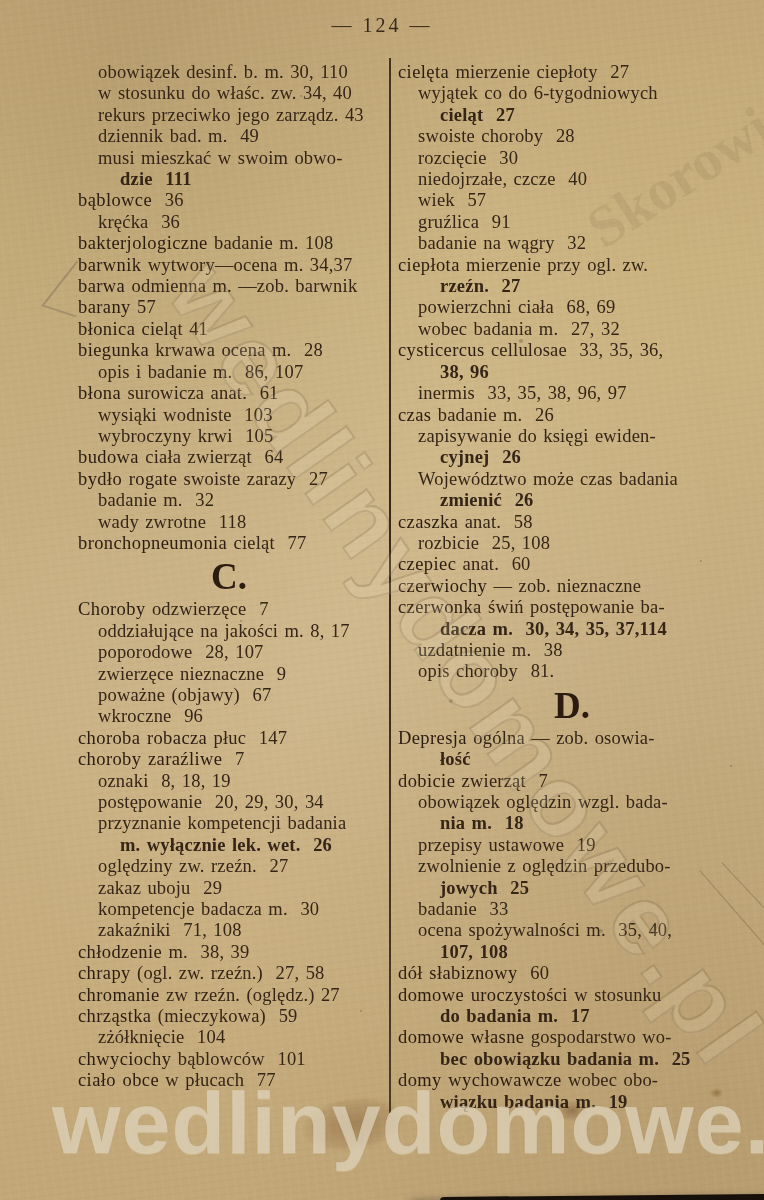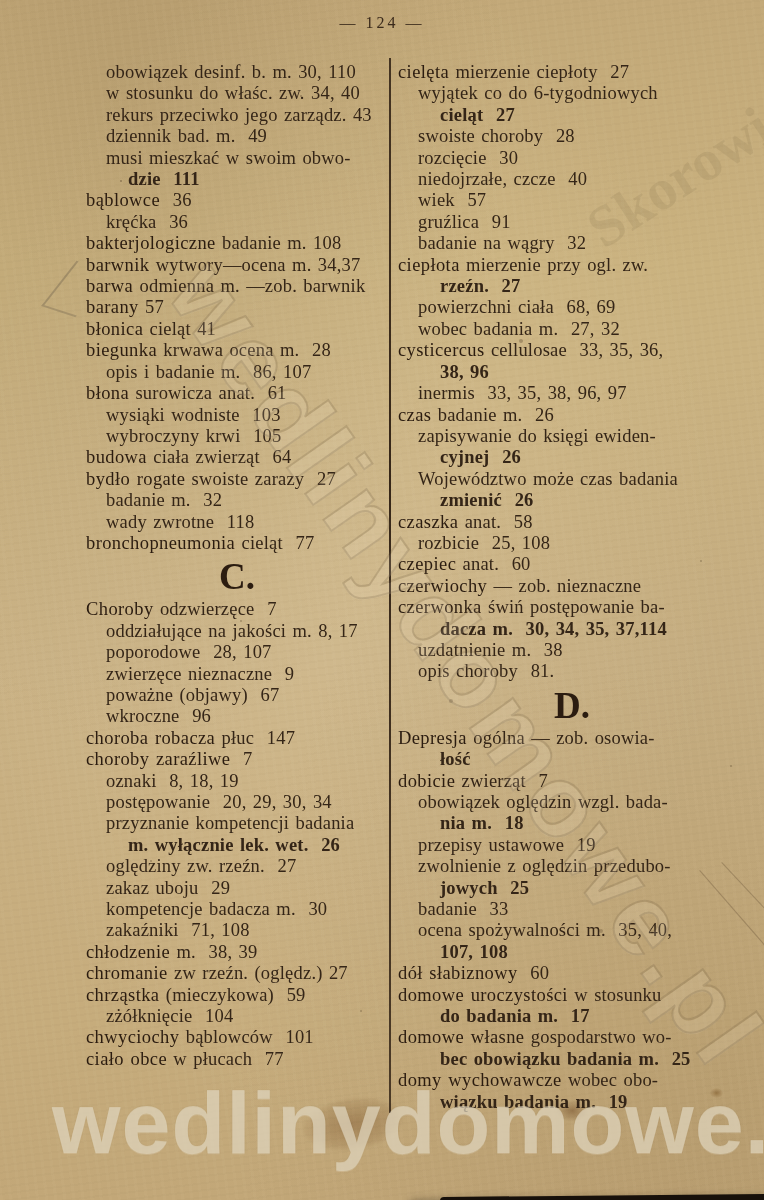--- a/index.html
+++ b/index.html
@@ -15,28 +15,28 @@
     color:var(--ink);
   }
   .texture{
     position:absolute;inset:0;pointer-events:none;opacity:.5;
     background:
       repeating-linear-gradient(83deg, rgba(255,245,220,0.05) 0 3px, transparent 3px 9px),
       repeating-linear-gradient(-7deg, rgba(90,70,45,0.05) 0 2px, transparent 2px 7px);
   }
   .header{
     position:absolute;top:14px;left:0;width:764px;text-align:center;
-    font-size:16px;letter-spacing:3px;color:#3a2a1b;
+    font-size:20px;letter-spacing:3px;color:#3a2a1b;
   }
   .divider{
     position:absolute;left:389px;top:58px;width:2px;height:1055px;
     background:linear-gradient(180deg,rgba(46,31,18,.85) 0%,rgba(46,31,18,.95) 40%,rgba(46,31,18,.8) 100%);
   }
   .col{position:absolute;top:62px;}
-  .col-left{left:86px;width:302px;}
+  .col-left{left:78px;width:302px;}
   .col-right{left:398px;width:348px;}
   .line{
     white-space:pre;font-size:18.5px;line-height:21.4px;
     letter-spacing:.2px;word-spacing:1.5px;color:var(--ink);
   }
   .indent0{padding-left:0;}
   .indent1{padding-left:20px;}
   .indent2{padding-left:42px;font-weight:bold;}
   .hw{font-weight:normal;letter-spacing:.4px;color:#2b1c10;}
   .section-heading{
@@ -152,20 +152,21 @@
       <div class="line indent0"><span class="hw">choroby zaraźliwe</span><span>  7</span></div>
       <div class="line indent1"><span>oznaki  8, 18, 19</span></div>
       <div class="line indent1"><span>postępowanie  20, 29, 30, 34</span></div>
       <div class="line indent1"><span>przyznanie kompetencji badania</span></div>
       <div class="line indent2"><span>m. wyłącznie lek. wet.  26</span></div>
       <div class="line indent1"><span>oględziny zw. rzeźn.  27</span></div>
       <div class="line indent1"><span>zakaz uboju  29</span></div>
       <div class="line indent1"><span>kompetencje badacza m.  30</span></div>
       <div class="line indent1"><span>zakaźniki  71, 108</span></div>
       <div class="line indent0"><span class="hw">chłodzenie</span><span> m.  38, 39</span></div>
+      <div class="line indent0"><span class="hw">chrapy</span><span> (ogl. zw. rzeźn.)  27, 58</span></div>
       <div class="line indent0"><span class="hw">chromanie</span><span> zw rzeźn. (oględz.) 27</span></div>
       <div class="line indent0"><span class="hw">chrząstka</span><span> (mieczykowa)  59</span></div>
       <div class="line indent1"><span>zżółknięcie  104</span></div>
       <div class="line indent0"><span class="hw">chwyciochy</span><span> bąblowców  101</span></div>
       <div class="line indent0"><span class="hw">ciało obce</span><span> w płucach  77</span></div>
     </div>
   <div class="col col-right" id="right-column">
       <div class="line indent0"><span class="hw">cielęta</span><span> mierzenie ciepłoty  27</span></div>
       <div class="line indent1"><span>wyjątek co do 6-tygodniowych</span></div>
       <div class="line indent2"><span>cieląt  27</span></div>

